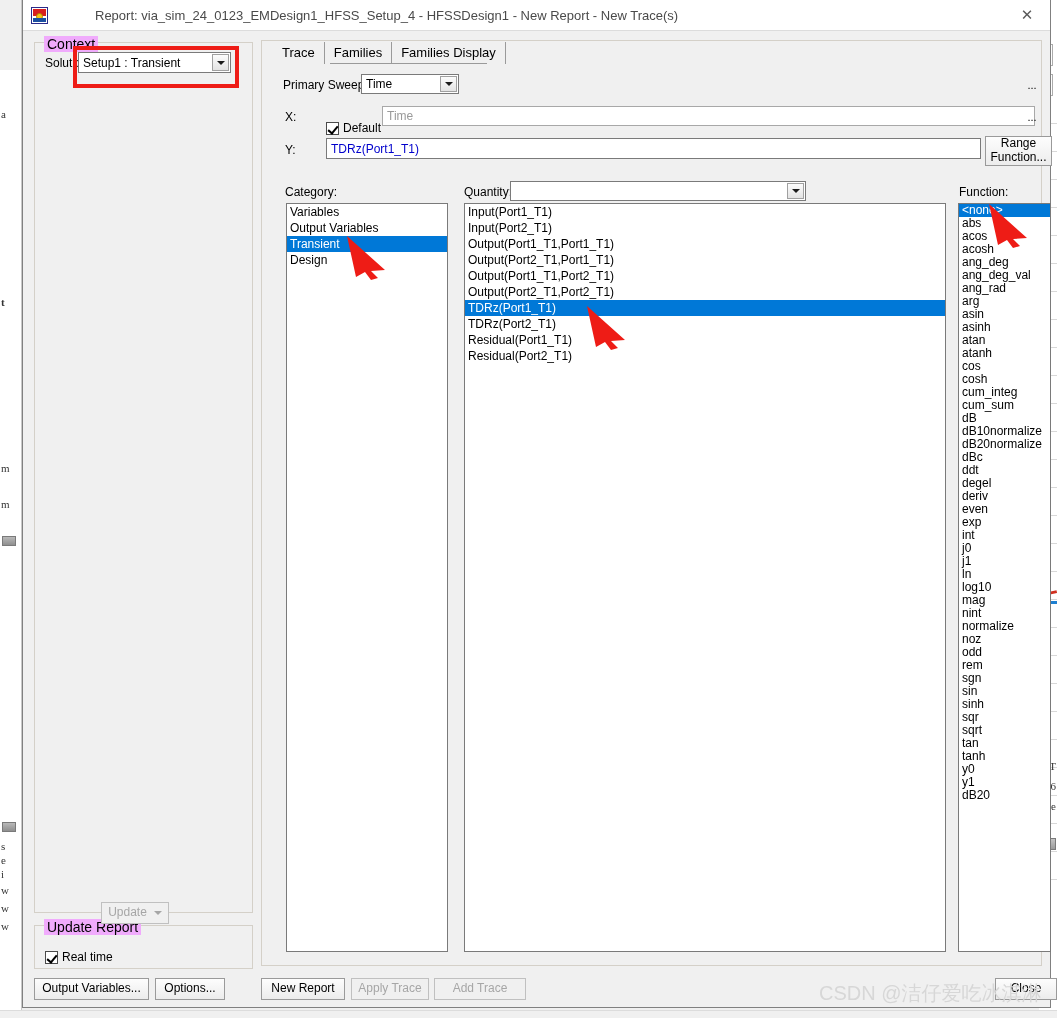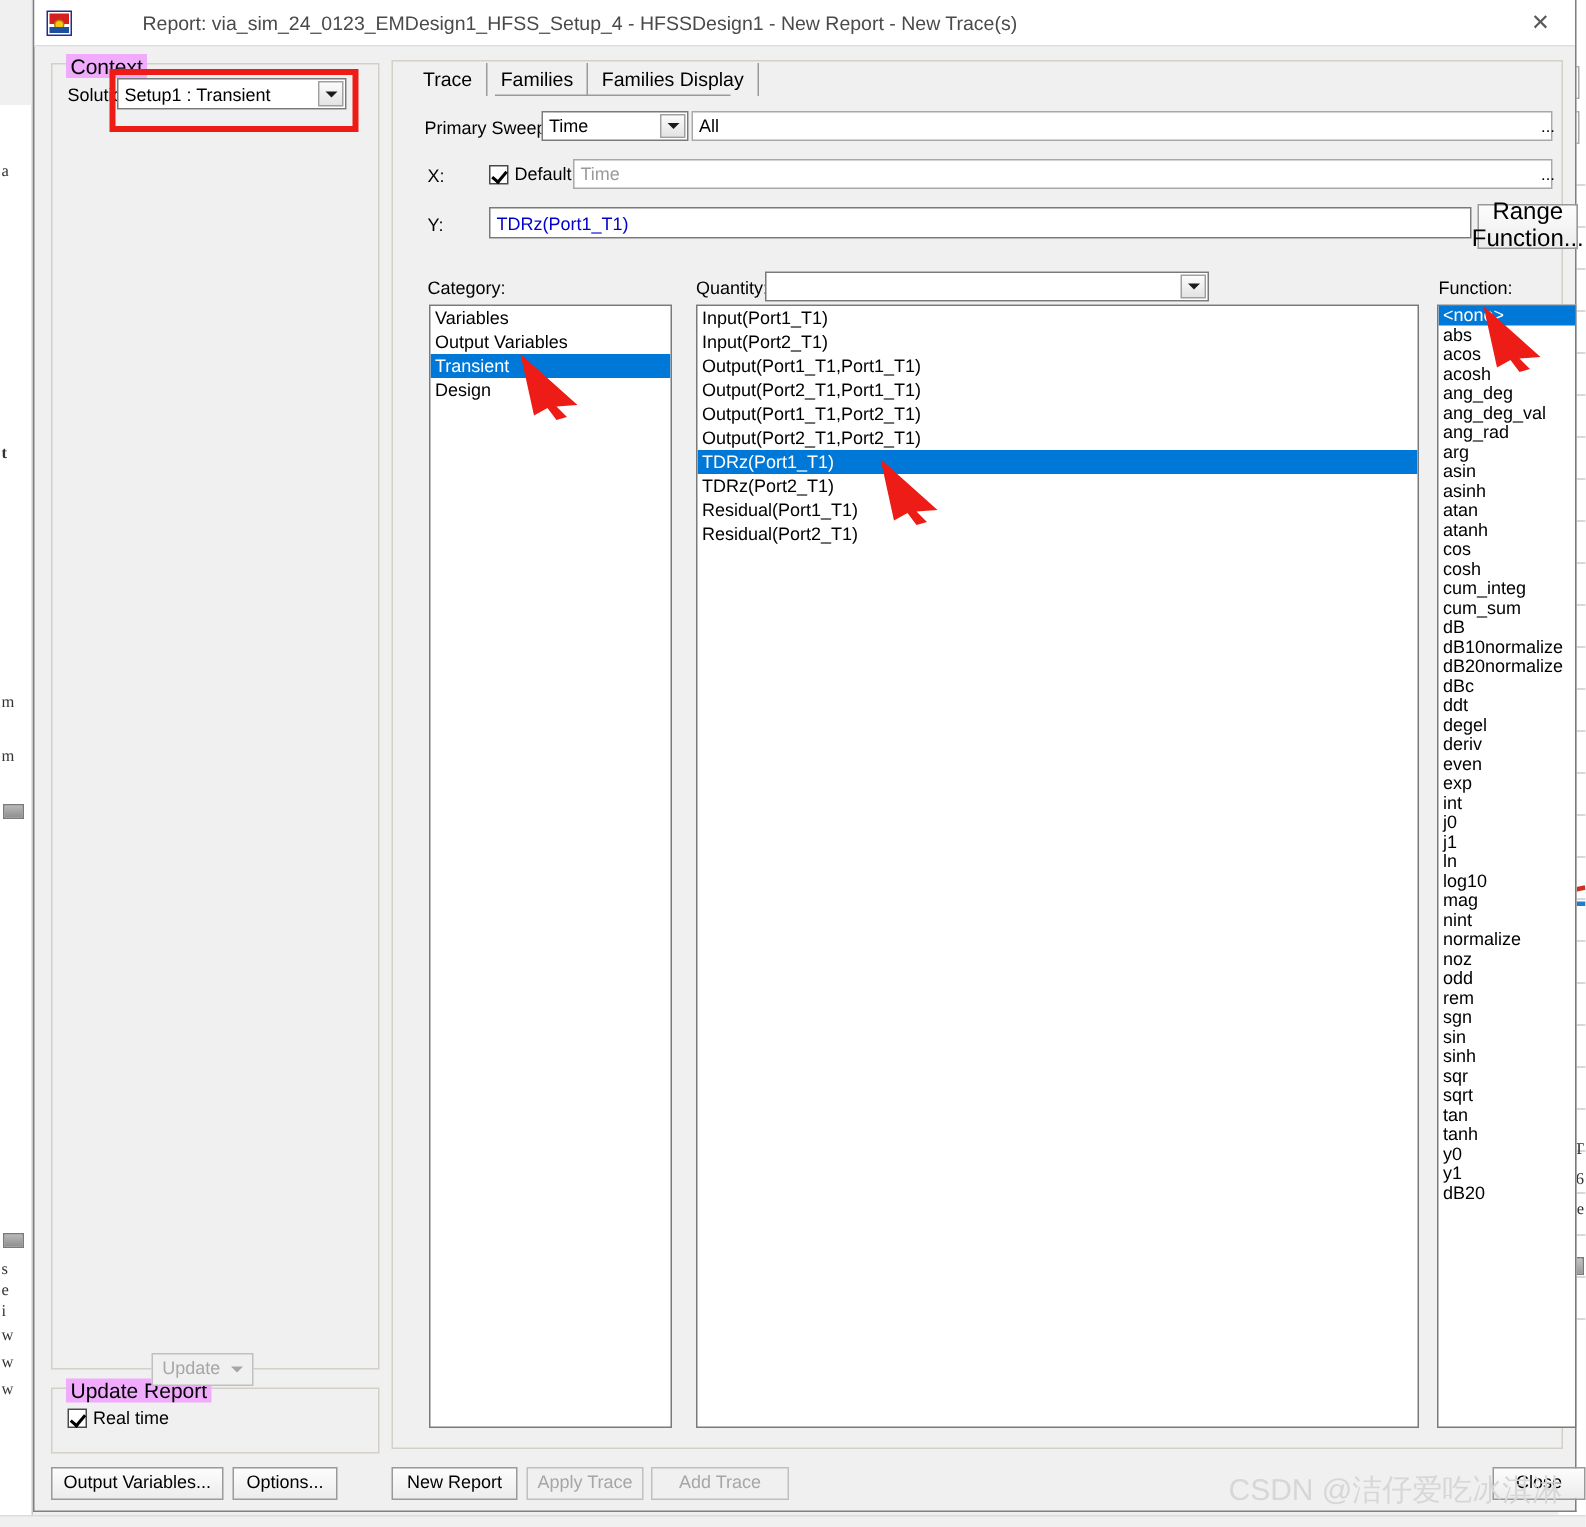--- a/index.html
+++ b/index.html
@@ -146,21 +146,21 @@
     background: linear-gradient(#fdfdfd, #ececec);
     border: 1px solid #9a9a9a;
     font-size: 12px; color: #000;
     display: flex; align-items: center; justify-content: center;
     text-align: center; line-height: 1.15; cursor: default;
   }
   .btn.dis { color: #a6a6a6; border-color: #c0c0c0; background: #f0f0f0; }
   .btn.ellipsis { font-size: 11px; align-items: flex-end; padding-bottom: 1px; }
 
   .check {
-    position: absolute; display: flex; align-items: center; font-size: 12px;
+    position: absolute; display: flex; align-items: center; font-size: 12px; margin-top: 12px;
   }
   .check .box {
     width: 13px; height: 13px; background:#fff; border:1px solid #4a4a4a;
     margin-right: 4px; position: relative; flex: none;
   }
   .check .box::after {
     content:""; position:absolute; left:3px; top:1px; width:4px; height:8px;
     border: solid #000; border-width: 0 2px 2px 0; transform: rotate(40deg);
   }
 
@@ -295,40 +295,37 @@
     <div class="tab">Families</div>
     <div class="tab">Families Display</div>
   </div>
   <div class="tab-underline" style="left:307px; top:63px; width:157px;"></div>
 
   <div class="label" style="left:260px; top:78px;">Primary Sweep:</div>
   <div class="combo" style="left:338px; top:74px; width:98px; height:20px;">
     <span class="cval">Time</span>
     <span class="carrow"></span>
   </div>
-  <div class="textfield" style="left:438px; top:74px; width:574px; height:20px;">
-    <span>All</span>
-  </div>
   <div class="btn ellipsis" style="left:1000px; top:75px; width:18px; height:18px; border:none; background:transparent;">...</div>
 
   <div class="label" style="left:262px; top:110px;">X:</div>
   <div class="check" style="left:303px; top:109px;">
     <span class="box"></span>
     <span>Default</span>
   </div>
   <div class="textfield ro" style="left:359px; top:106px; width:653px; height:20px;">
     <span>Time</span>
   </div>
   <div class="btn ellipsis" style="left:1000px; top:107px; width:18px; height:18px; border:none; background:transparent;">...</div>
 
   <div class="label" style="left:262px; top:143px;">Y:</div>
   <div class="textfield" style="left:303px; top:138px; width:655px; height:21px; border:1px solid #7a7a7a;">
     <span style="color:#0000cc;">TDRz(Port1_T1)</span>
   </div>
-  <div class="btn" style="left:962px; top:136px; width:67px; height:30px; flex-direction:column; font-size:16px;">
+  <div class="btn" style="left:962px; top:136px; width:67px; height:30px; flex-direction:column; font-size:12px;">
     <span style="white-space:pre-line;">Range
 Function...</span>
   </div>
 
   <div class="label" style="left:262px; top:185px;">Category:</div>
   <div class="listbox lsbig" style="left:263px; top:203px; width:162px; height:749px;">
     <div class="item">Variables</div>
     <div class="item">Output Variables</div>
     <div class="item sel">Transient</div>
     <div class="item">Design</div>

